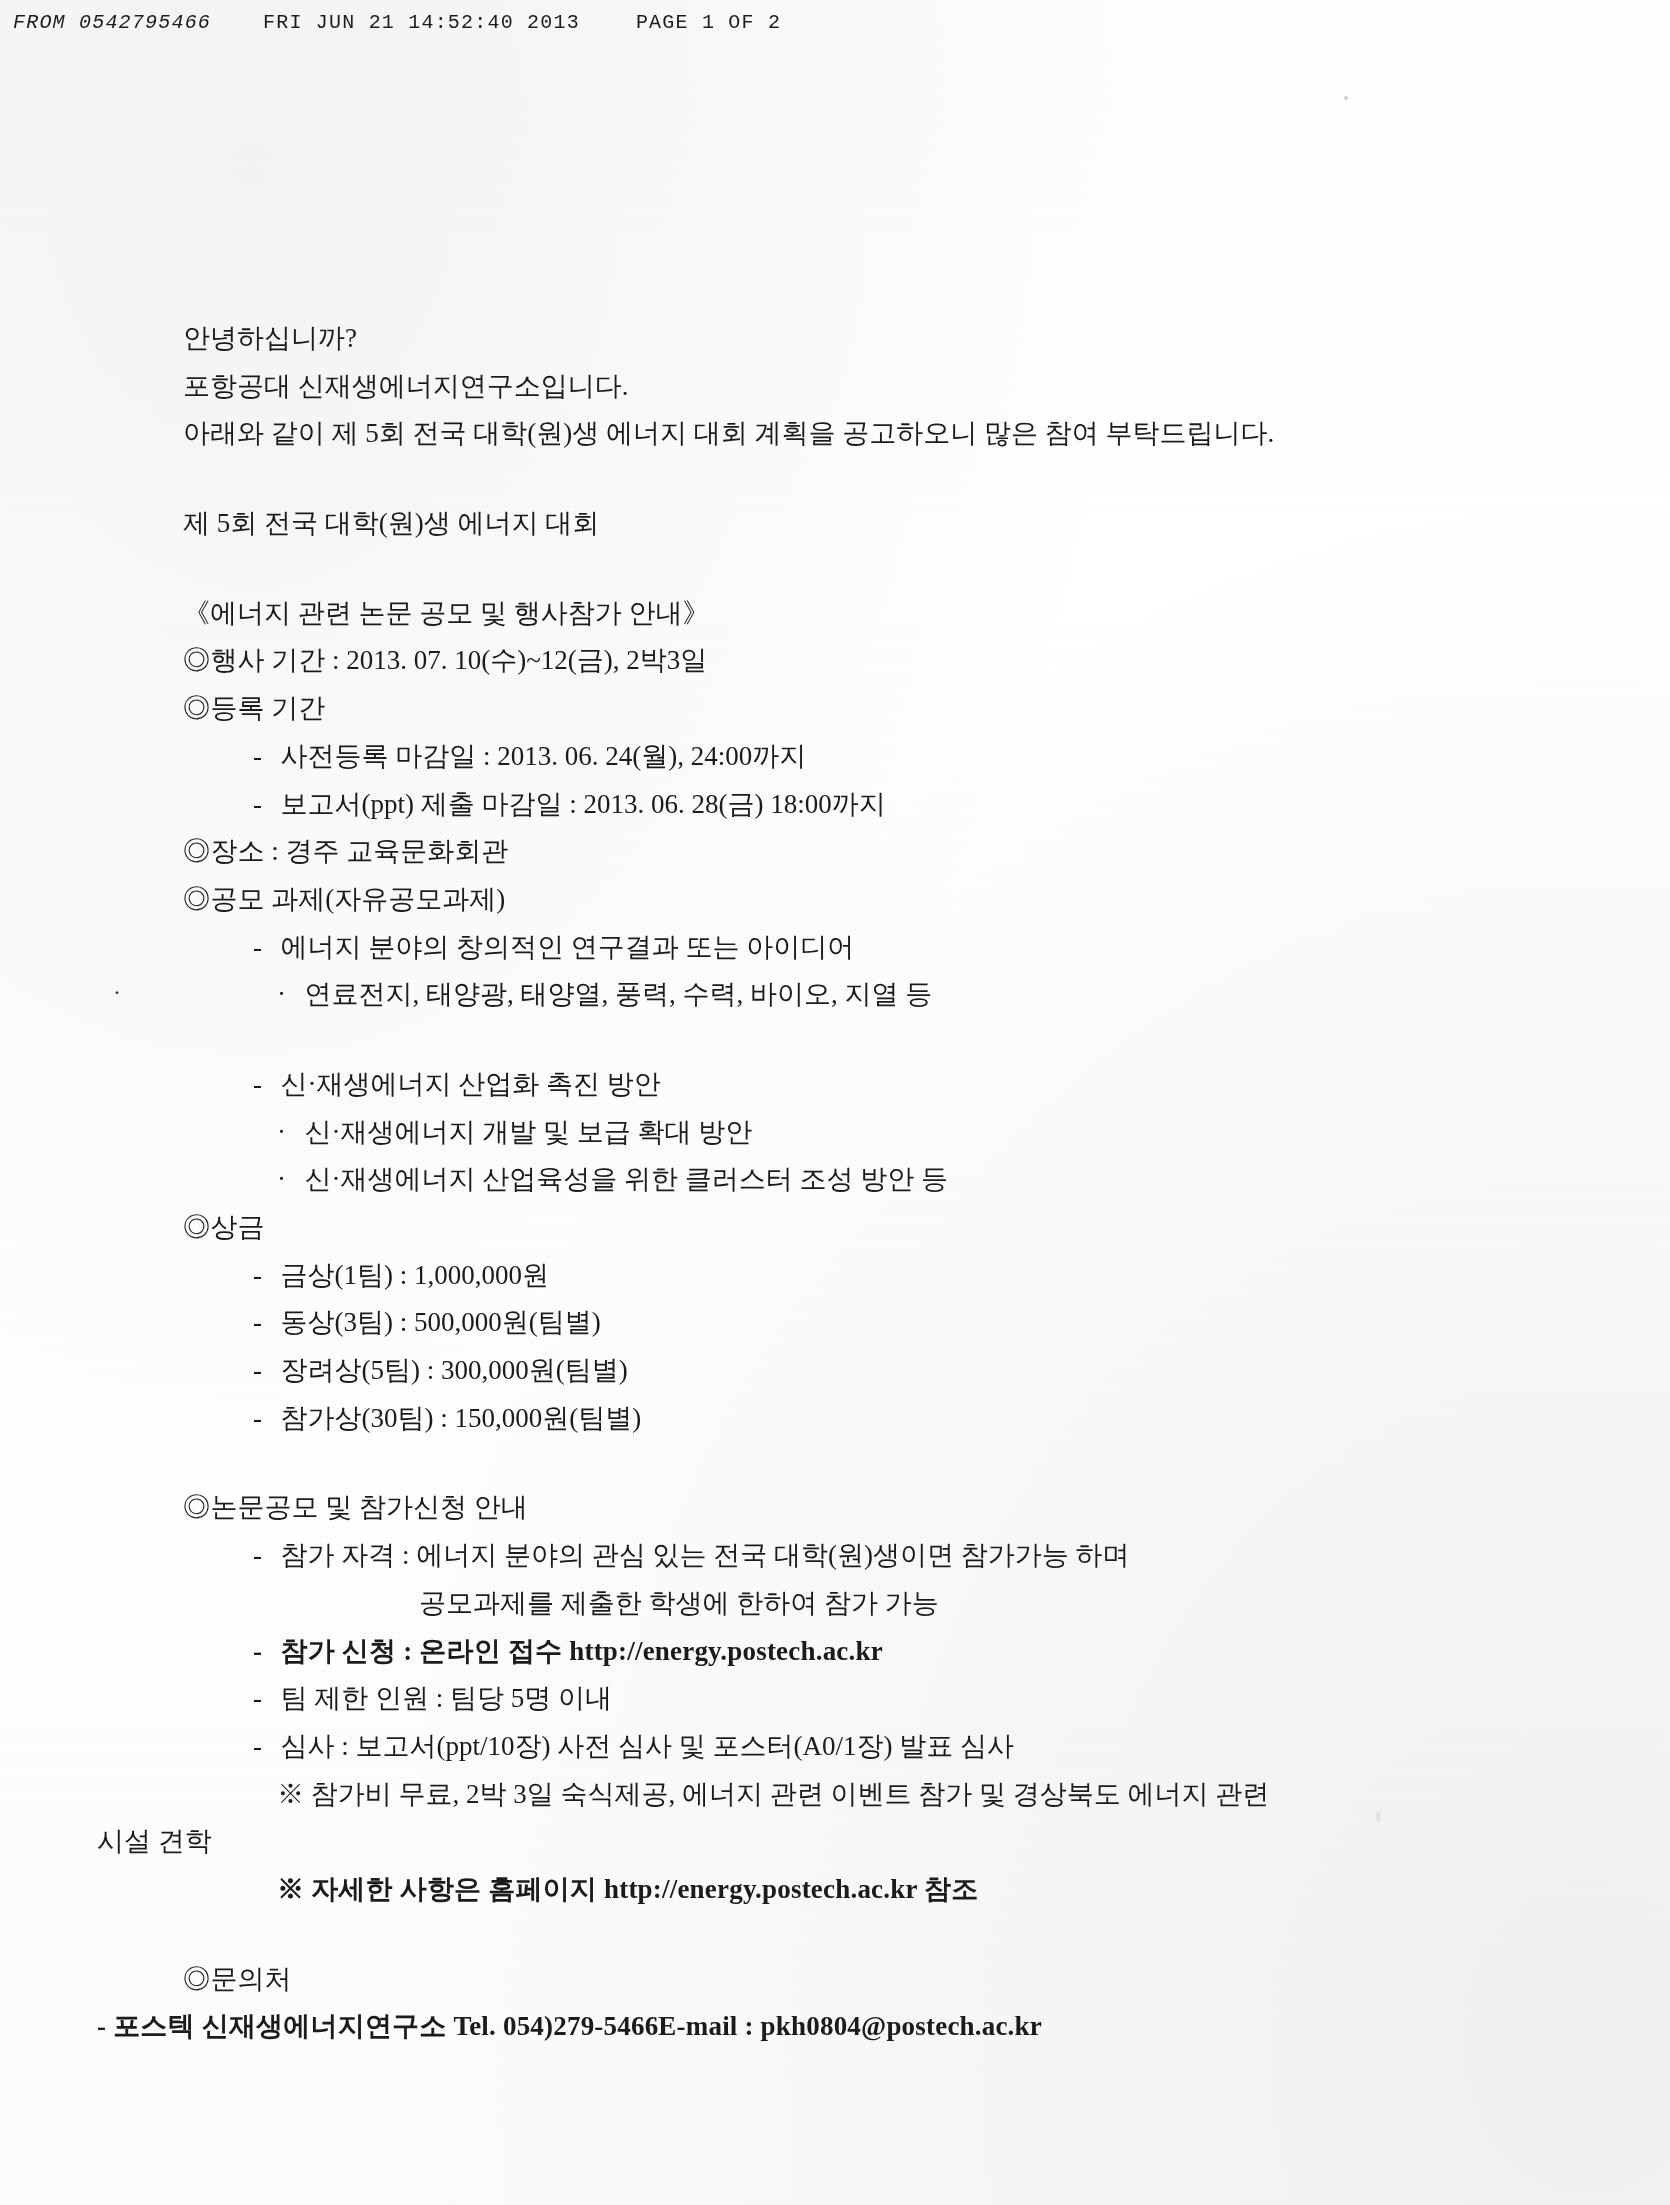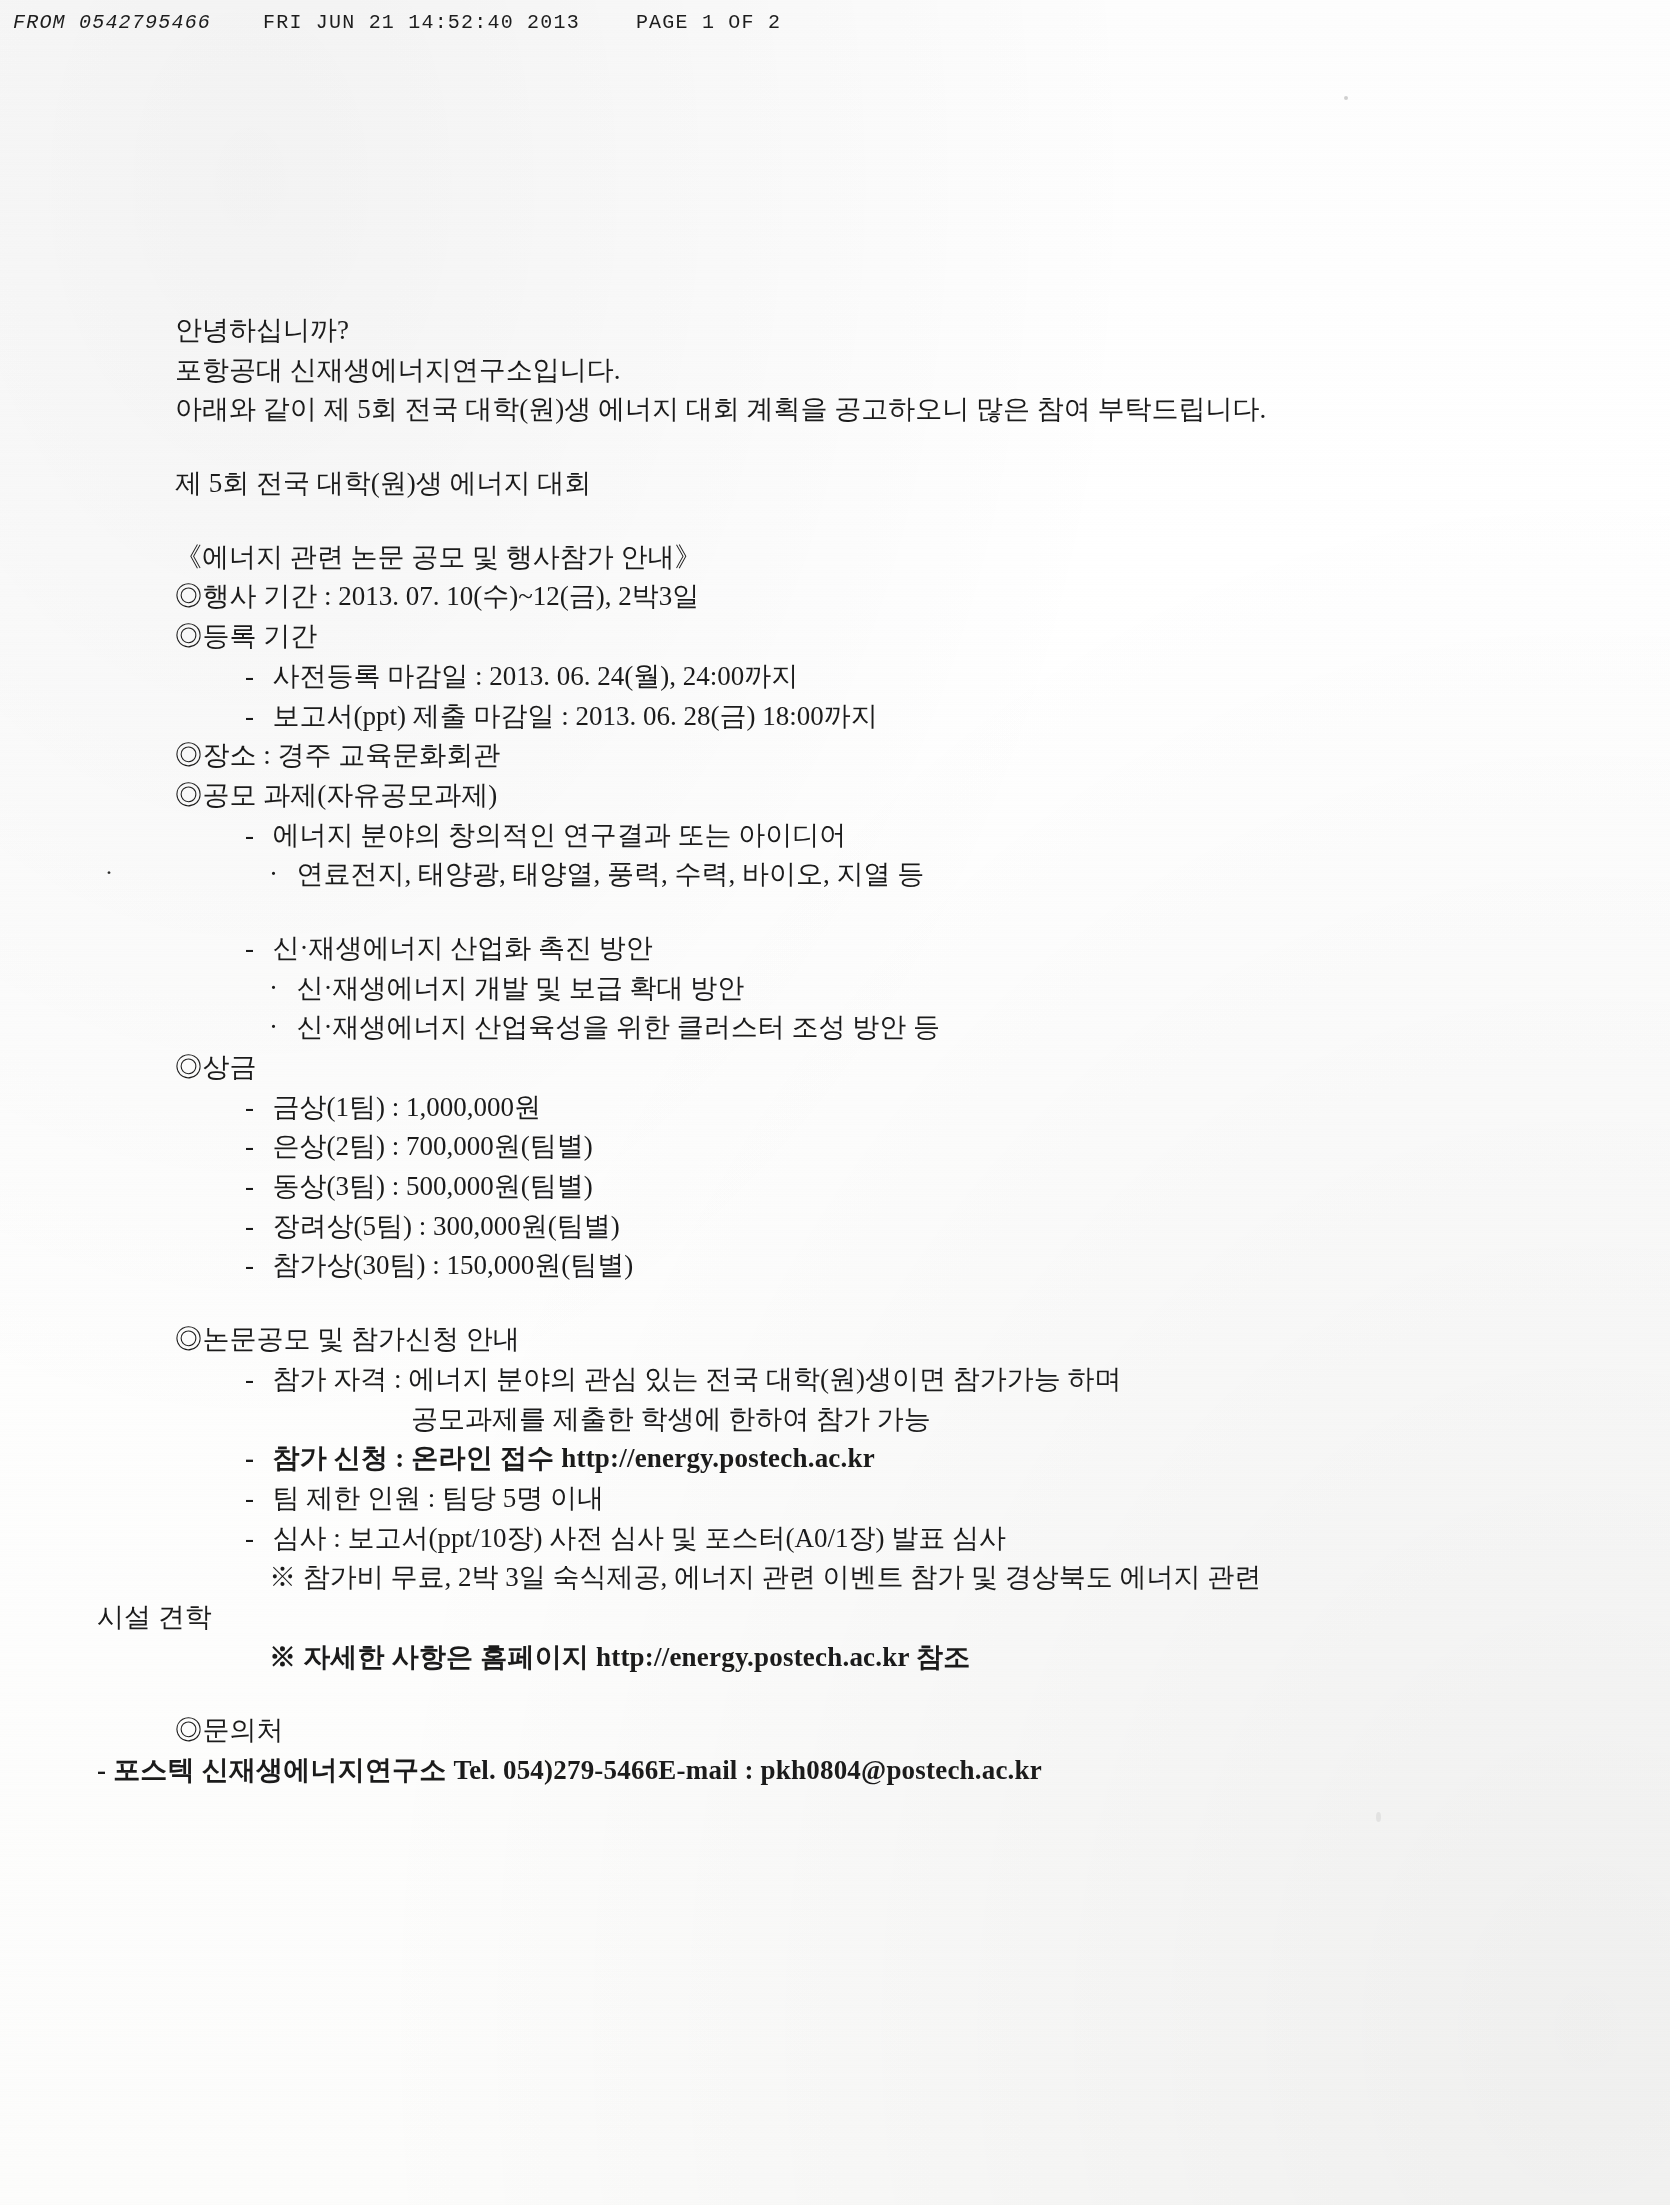--- a/index.html
+++ b/index.html
@@ -54,21 +54,21 @@
   .doc {
     position: absolute;
     left: 175px;
     top: 311px;
     right: 32px;
     font-size: 27px;
     line-height: 1.47;
     color: #1b1b1b;
   }
   .doc p {
-    margin: 0;
+    margin: 8px;
     white-space: nowrap;
   }
   .blank { height: 34px; }
   .indent-2 { padding-left: 70px; }
   .indent-3 { padding-left: 94px; }
   .indent-4 { padding-left: 236px; }
   .indent-hang { padding-left: 0; }
 
   .marker {
     display: inline-block;
@@ -133,21 +133,20 @@
     <p class="indent-2"><span class="marker">-</span><span>신·재생에너지 산업화 촉진 방안</span></p>
 
     <p class="indent-3"><span class="marker">·</span><span>신·재생에너지 개발 및 보급 확대 방안</span></p>
 
     <p class="indent-3"><span class="marker">·</span><span>신·재생에너지 산업육성을 위한 클러스터 조성 방안 등</span></p>
 
     <p><span class="marker">◎</span><span>상금</span></p>
 
     <p class="indent-2"><span class="marker">-</span><span>금상(1팀) : 1,000,000원</span></p>
 
-    <p class="indent-2"><span class="marker">-</span><span>은상(2팀) : 700,000원(팀별)</span></p>
 
     <p class="indent-2"><span class="marker">-</span><span>동상(3팀) : 500,000원(팀별)</span></p>
 
     <p class="indent-2"><span class="marker">-</span><span>장려상(5팀) : 300,000원(팀별)</span></p>
 
     <p class="indent-2"><span class="marker">-</span><span>참가상(30팀) : 150,000원(팀별)</span></p>
 
     <div class="blank"></div>
 
     <p><span class="marker">◎</span><span>논문공모 및 참가신청 안내</span></p>

